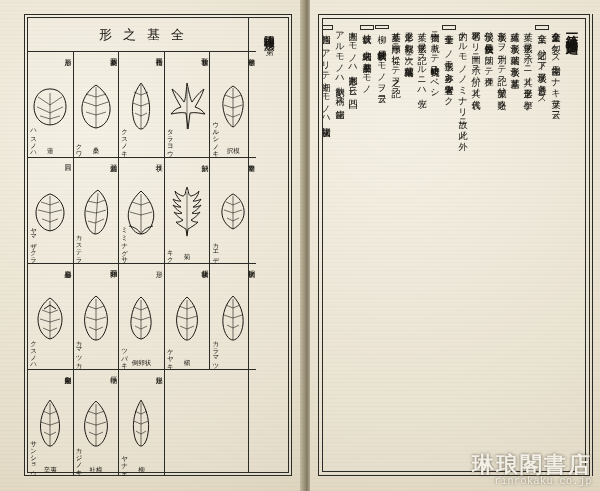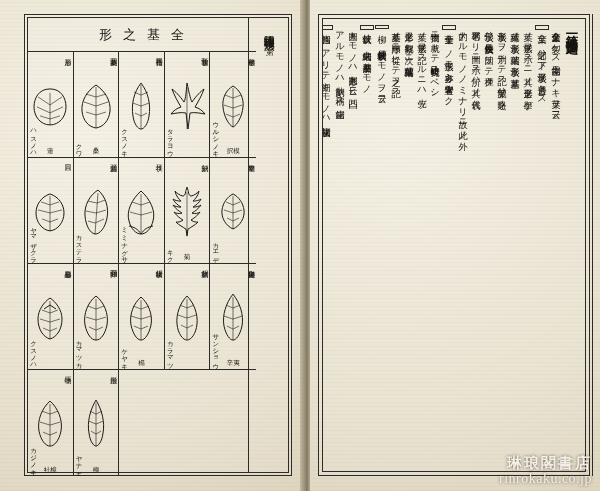--- a/index.html
+++ b/index.html
@@ -217,29 +217,29 @@
   
   #watermark {
     position: absolute;
     right: 8px; bottom: 4px;
     text-align: right;
     color: #f2efe6;
     text-shadow: 0 0 3px rgba(60,50,35,0.75);
     pointer-events: none;
   }
   #watermark .wm-main {
-    font-size: 15px;
+    font-size: 22px;
     letter-spacing: 2px;
     font-weight: bold;
     line-height: 1.1;
   }
   #watermark .wm-sub {
-    font-size: 14px;
+    font-size: 10px;
     letter-spacing: 0.5px;
-    font-family: Liberation Serif, serif;
+    font-family: Liberation Mono, monospace;
   }
 </style>
 </head>
 <body>
 
 <div id="page">
 
   <div class="paper" id="left-page">
 
     <div id="chart-frame">
@@ -369,20 +369,29 @@
           <div class="cell">
             <span class="label-top">卵頭圓</span>
             <span class="label-side">カマツカ</span>
             <span class="label-bottom"></span>
             <svg width="34" height="52" viewBox="0 0 34 52">
               <path class="leafline" d="M17 4 C25 10 30 22 28 33 C26 42 22 48 17 48 C12 48 8 42 6 33 C4 22 9 10 17 4 Z"></path>
               <path class="veinline" d="M17 48 L17 7 M17 17 L9 14 M17 17 L25 14 M17 28 L7 25 M17 28 L27 25 M17 38 L10 35 M17 38 L24 35"></path>
             </svg>
           </div>
 
+          <div class="cell">
+            <span class="label-top">形</span>
+            <span class="label-side">ツバキ</span>
+            <span class="label-bottom">倒卵状</span>
+            <svg width="32" height="52" viewBox="0 0 32 52">
+              <path class="leafline" d="M16 5 C21 9 25 18 26 28 C27 38 22 46 16 47 C10 46 5 38 6 28 C7 18 11 9 16 5 Z"></path>
+              <path class="veinline" d="M16 47 L16 8 M16 18 L9 15 M16 18 L23 15 M16 28 L7 25 M16 28 L25 25 M16 37 L10 34 M16 37 L22 34"></path>
+            </svg>
+          </div>
 
           <div class="cell">
             <span class="label-top">鋸歯状</span>
             <span class="label-side">ケヤキ</span>
             <span class="label-bottom">櫤</span>
             <svg width="34" height="52" viewBox="0 0 34 52">
               <path class="leafline" d="M17 5 C24 11 29 22 27 33 C25 42 21 48 17 48 C13 48 9 42 7 33 C5 22 10 11 17 5 Z"></path>
               <path class="veinline" d="M17 48 L17 8 M17 17 L9 14 M17 17 L25 14 M17 27 L7 24 M17 27 L27 24 M17 37 L10 34 M17 37 L24 34"></path>
             </svg>
           </div>

